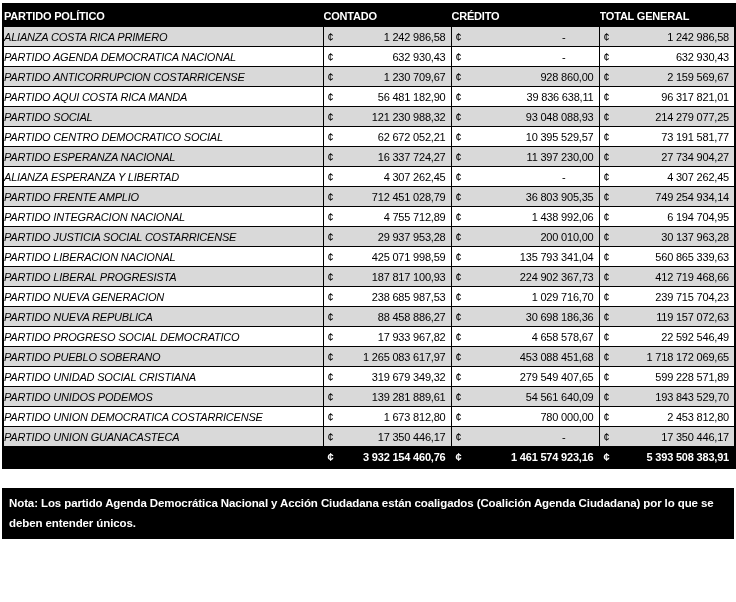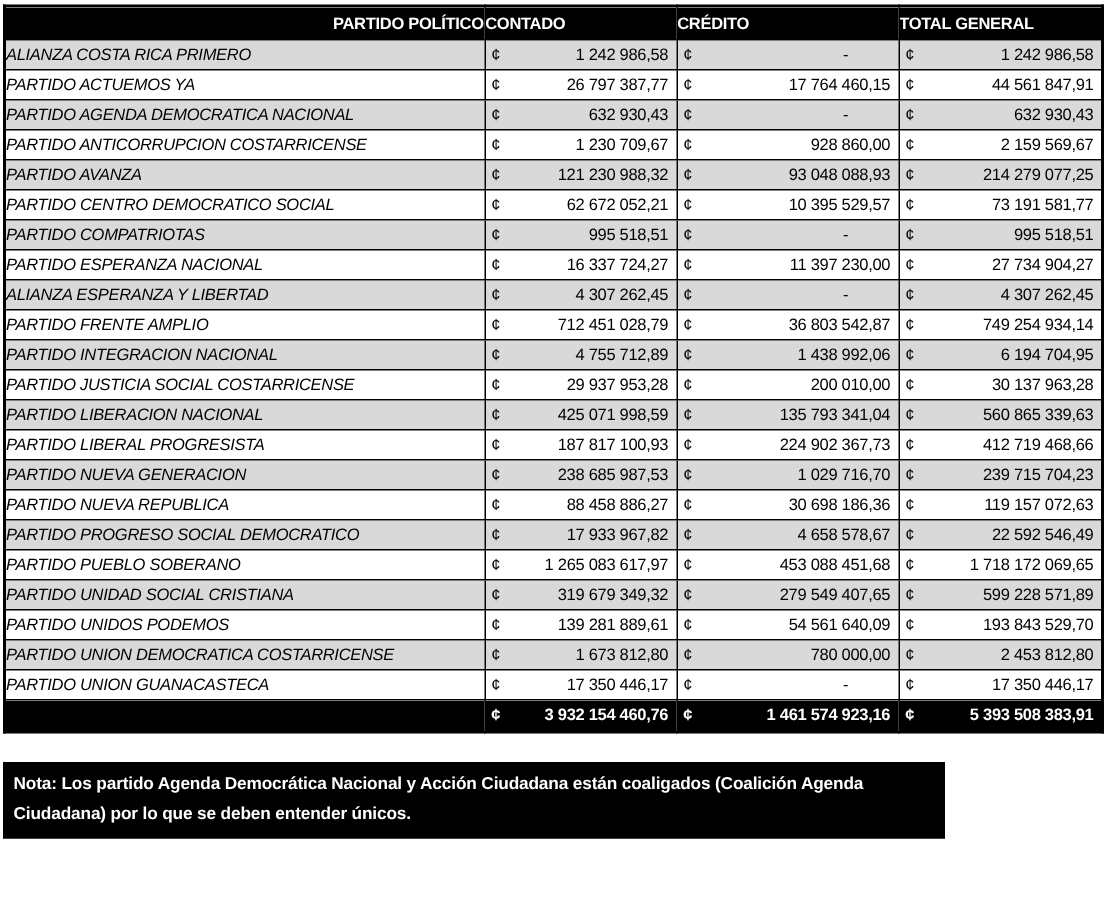--- a/index.html
+++ b/index.html
@@ -33,21 +33,21 @@
     vertical-align: middle;
   }
   thead th {
     background: #000000;
     color: #ffffff;
     font-weight: bold;
     font-size: 11.5px;
     height: 21px;
     text-align: left;
   }
-  th.h-name { padding-left: 6px; text-align: right; }
+  th.h-name { padding-left: 6px; }
   th.h-num  { padding-left: 13px; }
   tbody td { height: 19px; background: #ffffff; }
   tbody tr:nth-child(odd) td { background: #d9d9d9; }
   td.name {
     padding-left: 5px;
     color: #000000;
     font-style: italic;
   }
   .money-in {
     display: flex;
@@ -62,21 +62,21 @@
     background: #000000;
     color: #ffffff;
     font-weight: bold;
     height: 20px;
     font-size: 11.5px;
   }
   tfoot td.name { padding-left: 6px; }
   .note {
     margin-top: 19px;
     box-sizing: border-box;
-    width: 628px;
+    width: 732px;
     background: #000000;
     border: 1px solid #000000;
     color: #ffffff;
     font-weight: bold;
     font-size: 11.5px;
     letter-spacing: -0.1px;
     line-height: 20px;
     padding: 4px 6px 5px 6px;
     white-space: normal;
   }
@@ -117,41 +117,20 @@
             </div>
           </td>
           <td>
             <div class="money-in">
               <span class="cur">¢</span>
               <span class="val">1 242 986,58</span>
             </div>
           </td>
         </tr>
         <tr>
-          <td class="name">PARTIDO ACTUEMOS YA</td>
-          <td>
-            <div class="money-in">
-              <span class="cur">¢</span>
-              <span class="val">26 797 387,77</span>
-            </div>
-          </td>
-          <td>
-            <div class="money-in">
-              <span class="cur">¢</span>
-              <span class="val">17 764 460,15</span>
-            </div>
-          </td>
-          <td>
-            <div class="money-in">
-              <span class="cur">¢</span>
-              <span class="val">44 561 847,91</span>
-            </div>
-          </td>
-        </tr>
-        <tr>
           <td class="name">PARTIDO AGENDA DEMOCRATICA NACIONAL</td>
           <td>
             <div class="money-in">
               <span class="cur">¢</span>
               <span class="val">632 930,43</span>
             </div>
           </td>
           <td>
             <div class="money-in">
               <span class="cur">¢</span>
@@ -180,21 +159,42 @@
             </div>
           </td>
           <td>
             <div class="money-in">
               <span class="cur">¢</span>
               <span class="val">2 159 569,67</span>
             </div>
           </td>
         </tr>
         <tr>
-          <td class="name">PARTIDO AVANZA</td>
+          <td class="name">PARTIDO AQUI COSTA RICA MANDA</td>
+          <td>
+            <div class="money-in">
+              <span class="cur">¢</span>
+              <span class="val">56 481 182,90</span>
+            </div>
+          </td>
+          <td>
+            <div class="money-in">
+              <span class="cur">¢</span>
+              <span class="val">39 836 638,11</span>
+            </div>
+          </td>
+          <td>
+            <div class="money-in">
+              <span class="cur">¢</span>
+              <span class="val">96 317 821,01</span>
+            </div>
+          </td>
+        </tr>
+        <tr>
+          <td class="name">PARTIDO SOCIAL</td>
           <td>
             <div class="money-in">
               <span class="cur">¢</span>
               <span class="val">121 230 988,32</span>
             </div>
           </td>
           <td>
             <div class="money-in">
               <span class="cur">¢</span>
               <span class="val">93 048 088,93</span>
@@ -222,94 +222,73 @@
             </div>
           </td>
           <td>
             <div class="money-in">
               <span class="cur">¢</span>
               <span class="val">73 191 581,77</span>
             </div>
           </td>
         </tr>
         <tr>
-          <td class="name">PARTIDO COMPATRIOTAS</td>
-          <td>
-            <div class="money-in">
-              <span class="cur">¢</span>
-              <span class="val">995 518,51</span>
+          <td class="name">PARTIDO ESPERANZA NACIONAL</td>
+          <td>
+            <div class="money-in">
+              <span class="cur">¢</span>
+              <span class="val">16 337 724,27</span>
+            </div>
+          </td>
+          <td>
+            <div class="money-in">
+              <span class="cur">¢</span>
+              <span class="val">11 397 230,00</span>
+            </div>
+          </td>
+          <td>
+            <div class="money-in">
+              <span class="cur">¢</span>
+              <span class="val">27 734 904,27</span>
+            </div>
+          </td>
+        </tr>
+        <tr>
+          <td class="name">ALIANZA ESPERANZA Y LIBERTAD</td>
+          <td>
+            <div class="money-in">
+              <span class="cur">¢</span>
+              <span class="val">4 307 262,45</span>
             </div>
           </td>
           <td>
             <div class="money-in">
               <span class="cur">¢</span>
               <span class="val dash">-</span>
             </div>
           </td>
           <td>
             <div class="money-in">
               <span class="cur">¢</span>
-              <span class="val">995 518,51</span>
-            </div>
-          </td>
-        </tr>
-        <tr>
-          <td class="name">PARTIDO ESPERANZA NACIONAL</td>
-          <td>
-            <div class="money-in">
-              <span class="cur">¢</span>
-              <span class="val">16 337 724,27</span>
-            </div>
-          </td>
-          <td>
-            <div class="money-in">
-              <span class="cur">¢</span>
-              <span class="val">11 397 230,00</span>
-            </div>
-          </td>
-          <td>
-            <div class="money-in">
-              <span class="cur">¢</span>
-              <span class="val">27 734 904,27</span>
-            </div>
-          </td>
-        </tr>
-        <tr>
-          <td class="name">ALIANZA ESPERANZA Y LIBERTAD</td>
-          <td>
-            <div class="money-in">
-              <span class="cur">¢</span>
               <span class="val">4 307 262,45</span>
             </div>
           </td>
-          <td>
-            <div class="money-in">
-              <span class="cur">¢</span>
-              <span class="val dash">-</span>
-            </div>
-          </td>
-          <td>
-            <div class="money-in">
-              <span class="cur">¢</span>
-              <span class="val">4 307 262,45</span>
-            </div>
-          </td>
         </tr>
         <tr>
           <td class="name">PARTIDO FRENTE AMPLIO</td>
           <td>
             <div class="money-in">
               <span class="cur">¢</span>
               <span class="val">712 451 028,79</span>
             </div>
           </td>
           <td>
             <div class="money-in">
               <span class="cur">¢</span>
-              <span class="val">36 803 542,87</span>
+              <span class="val">36 803 905,35</span>
             </div>
           </td>
           <td>
             <div class="money-in">
               <span class="cur">¢</span>
               <span class="val">749 254 934,14</span>
             </div>
           </td>
         </tr>
         <tr>

